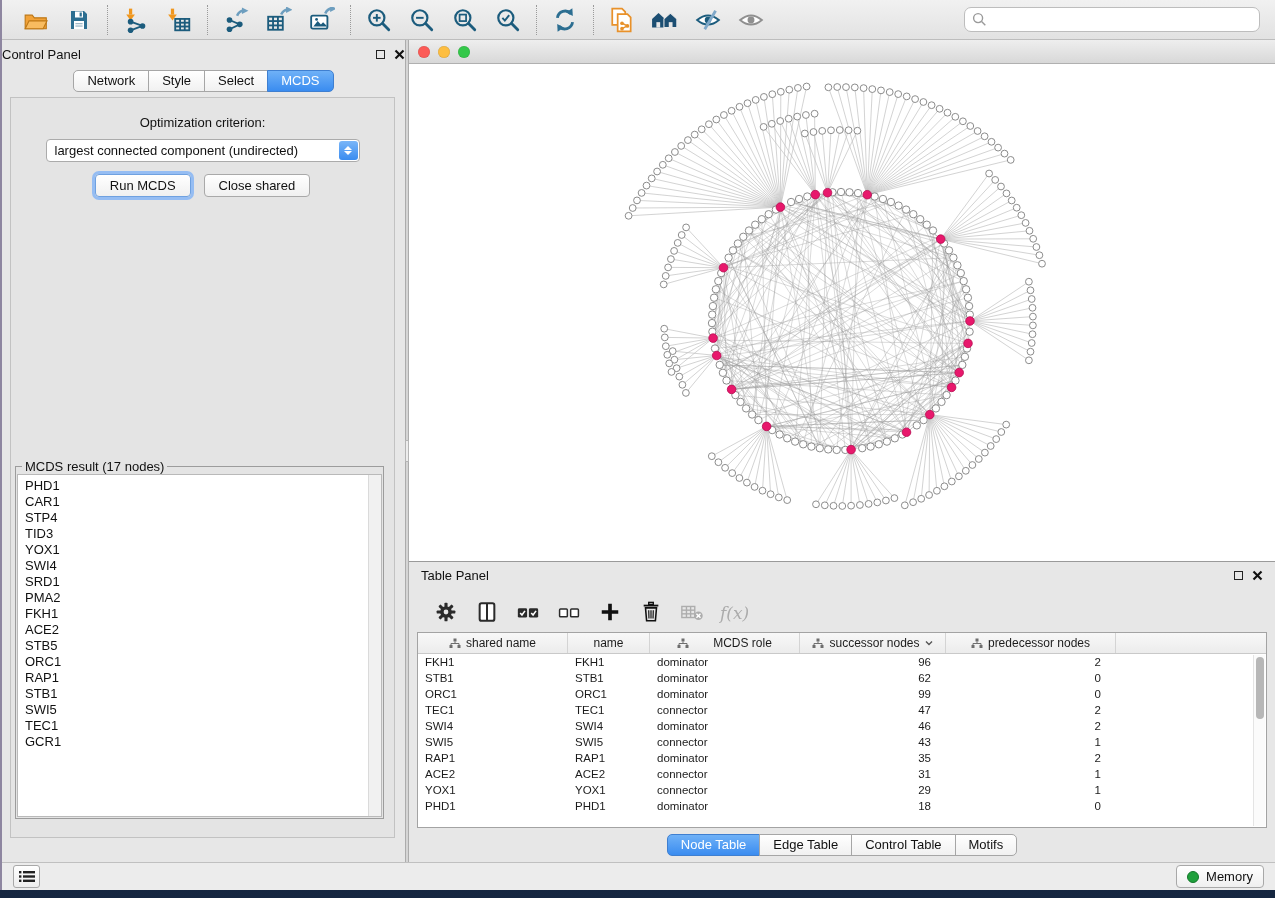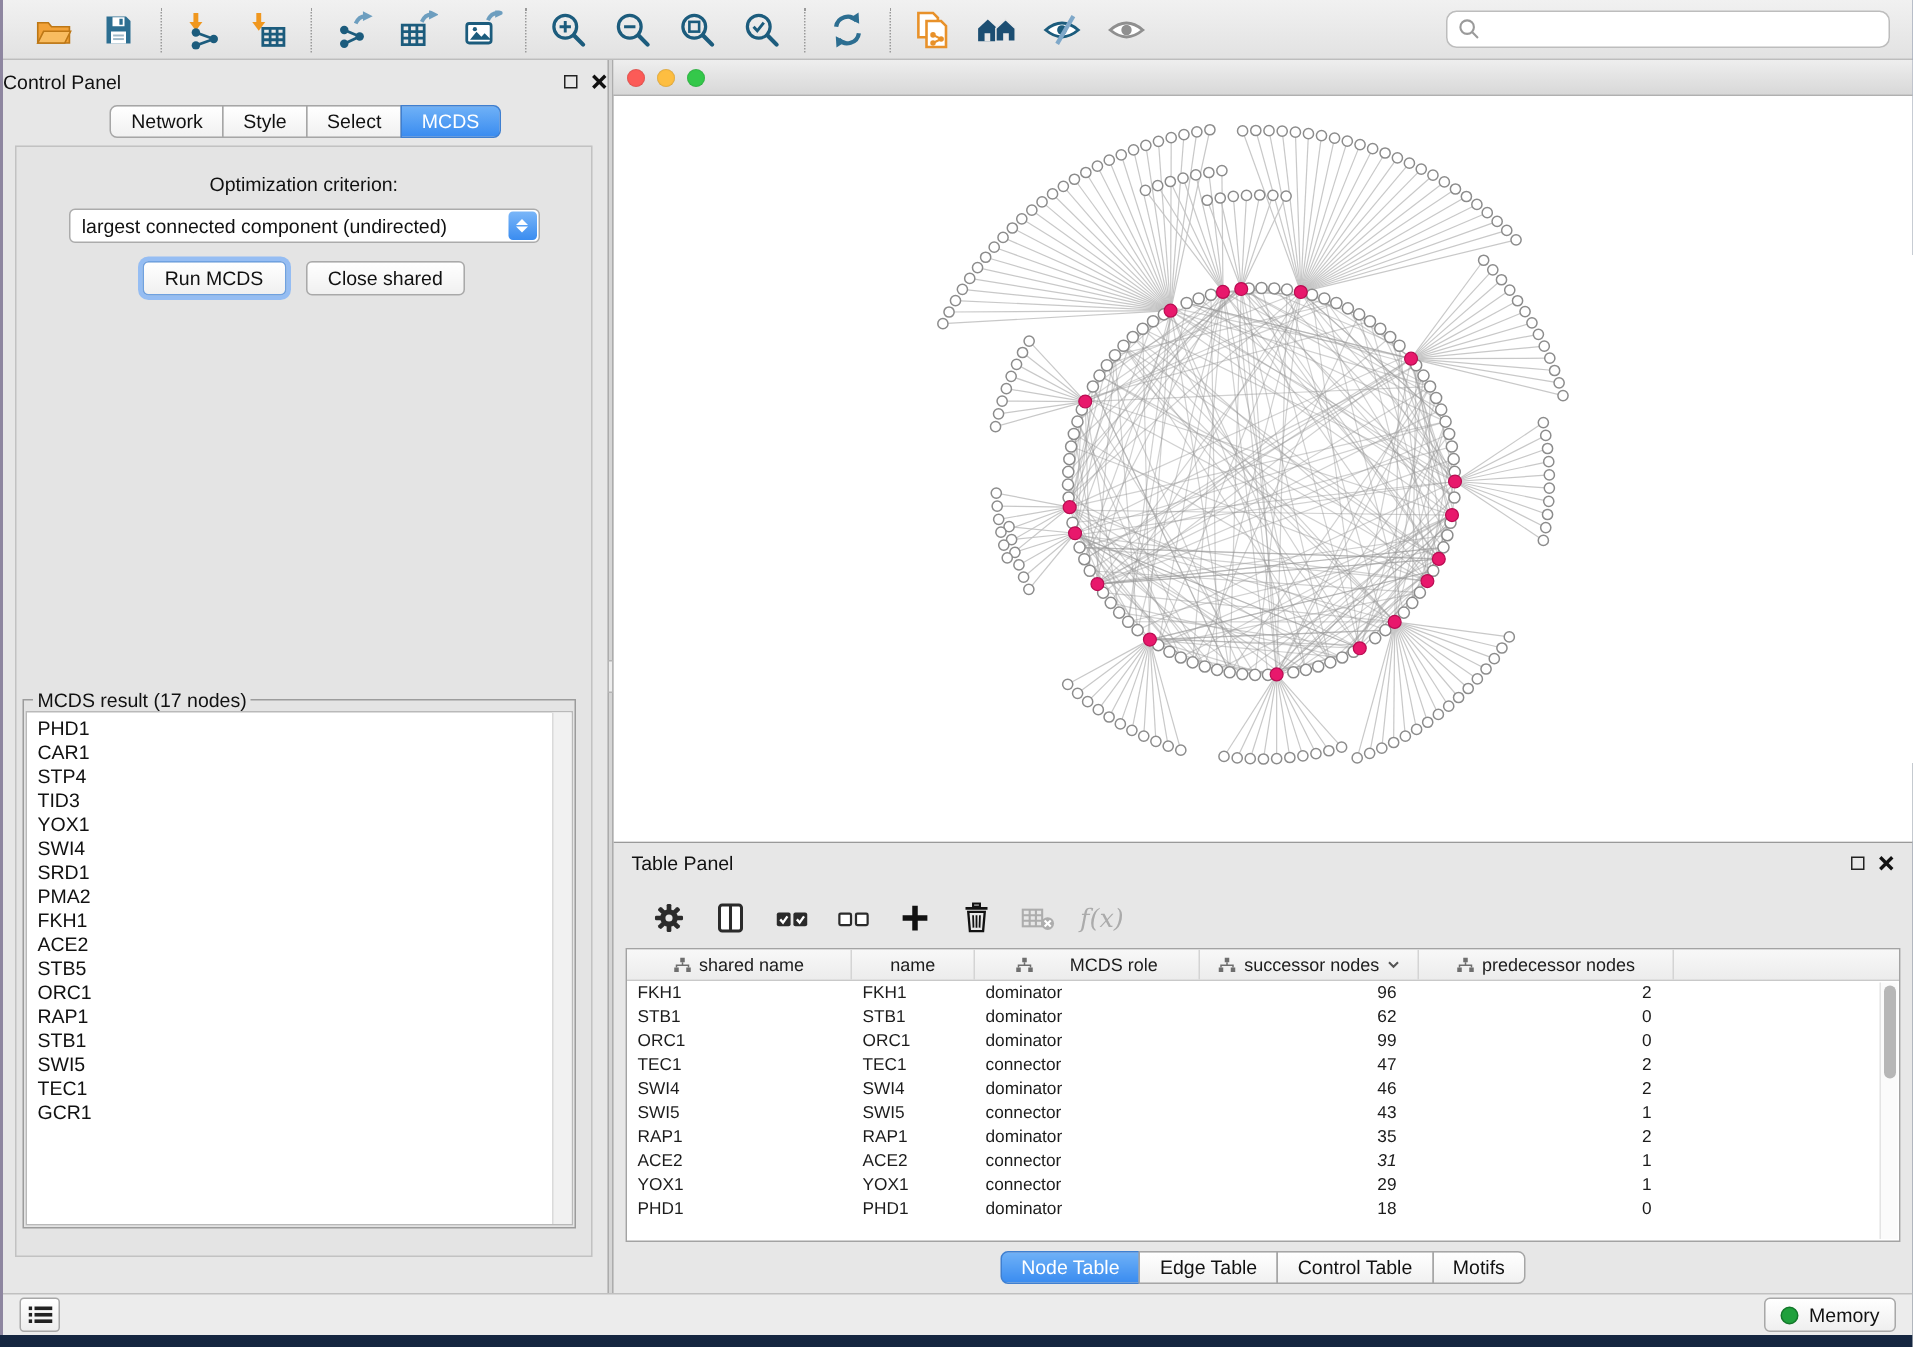--- a/index.html
+++ b/index.html
@@ -1169,21 +1169,21 @@
                 <div class="tb-cell" style="width: 150px;">RAP1</div>
                 <div class="tb-cell" style="width: 82px;">RAP1</div>
                 <div class="tb-cell" style="width: 150px;">dominator</div>
                 <div class="tb-cell num" style="width: 146px;">35</div>
                 <div class="tb-cell num" style="width: 170px;">2</div>
               </div>
               <div class="tb-row">
                 <div class="tb-cell" style="width: 150px;">ACE2</div>
                 <div class="tb-cell" style="width: 82px;">ACE2</div>
                 <div class="tb-cell" style="width: 150px;">connector</div>
-                <div class="tb-cell num" style="width: 146px; font-style: italic;">31</div>
+                <div class="tb-cell num" style="width: 146px;">31</div>
                 <div class="tb-cell num" style="width: 170px;">1</div>
               </div>
               <div class="tb-row">
                 <div class="tb-cell" style="width: 150px;">YOX1</div>
                 <div class="tb-cell" style="width: 82px;">YOX1</div>
                 <div class="tb-cell" style="width: 150px;">connector</div>
                 <div class="tb-cell num" style="width: 146px;">29</div>
                 <div class="tb-cell num" style="width: 170px;">1</div>
               </div>
               <div class="tb-row">

